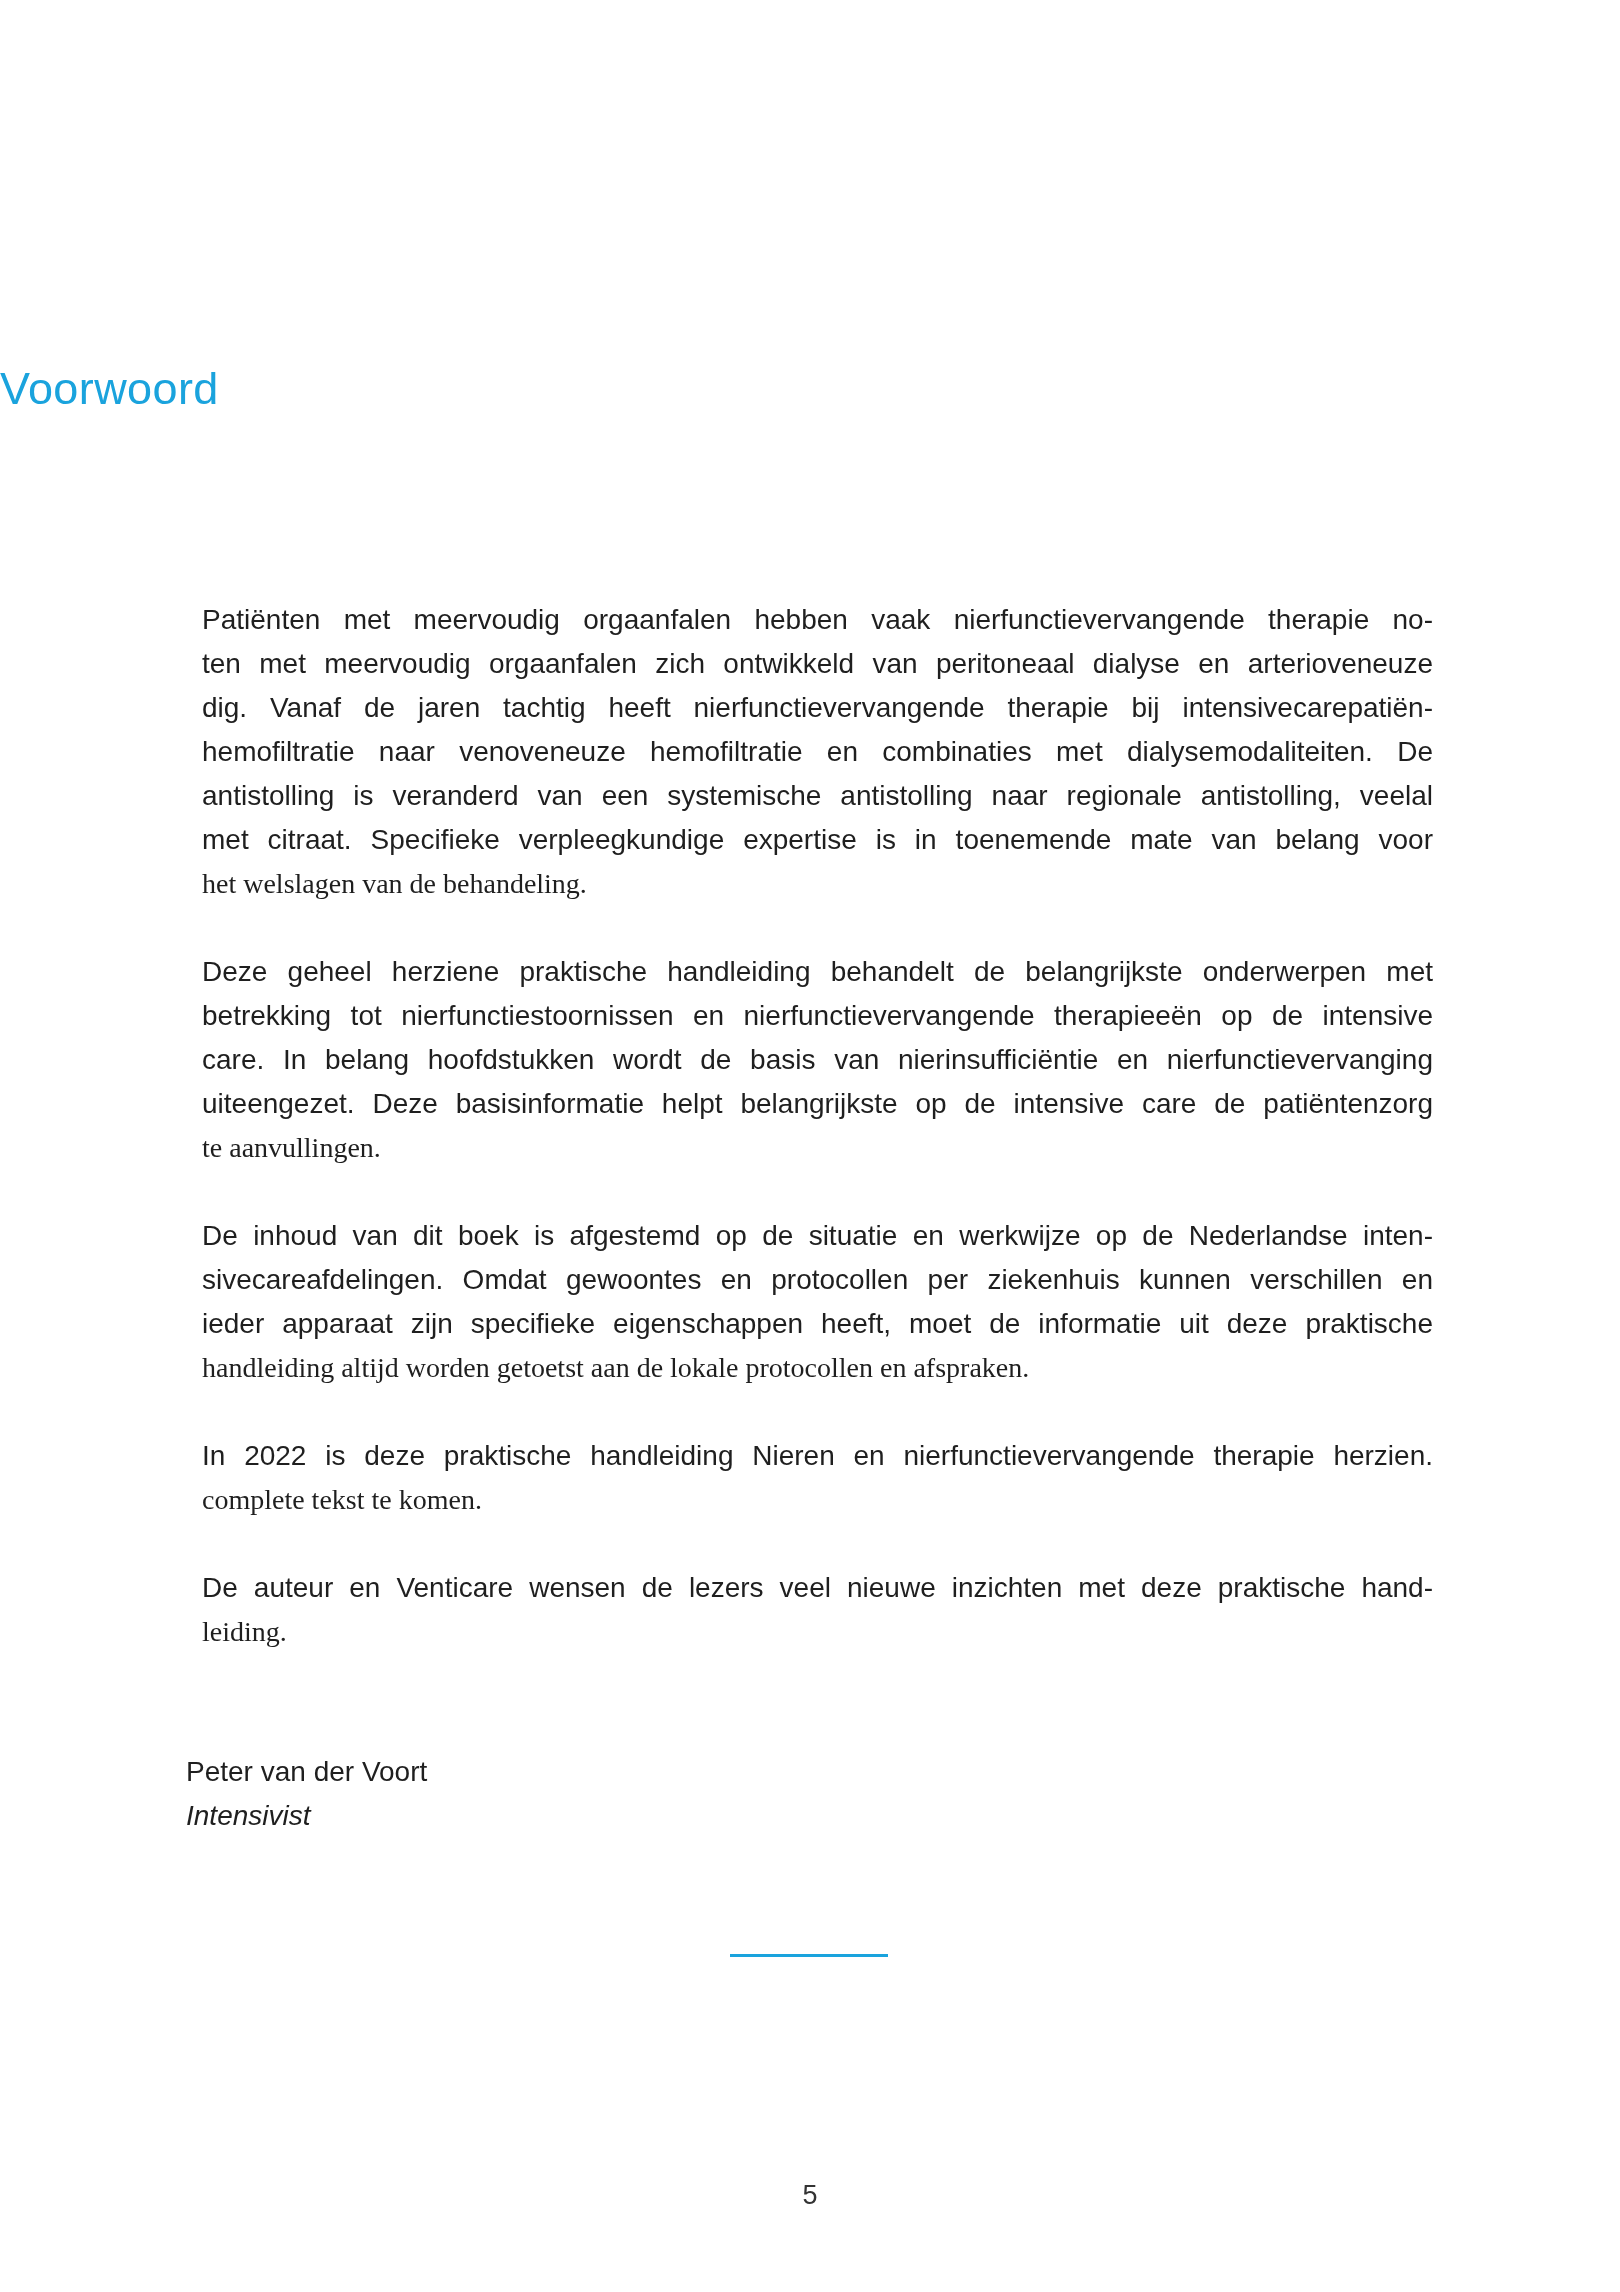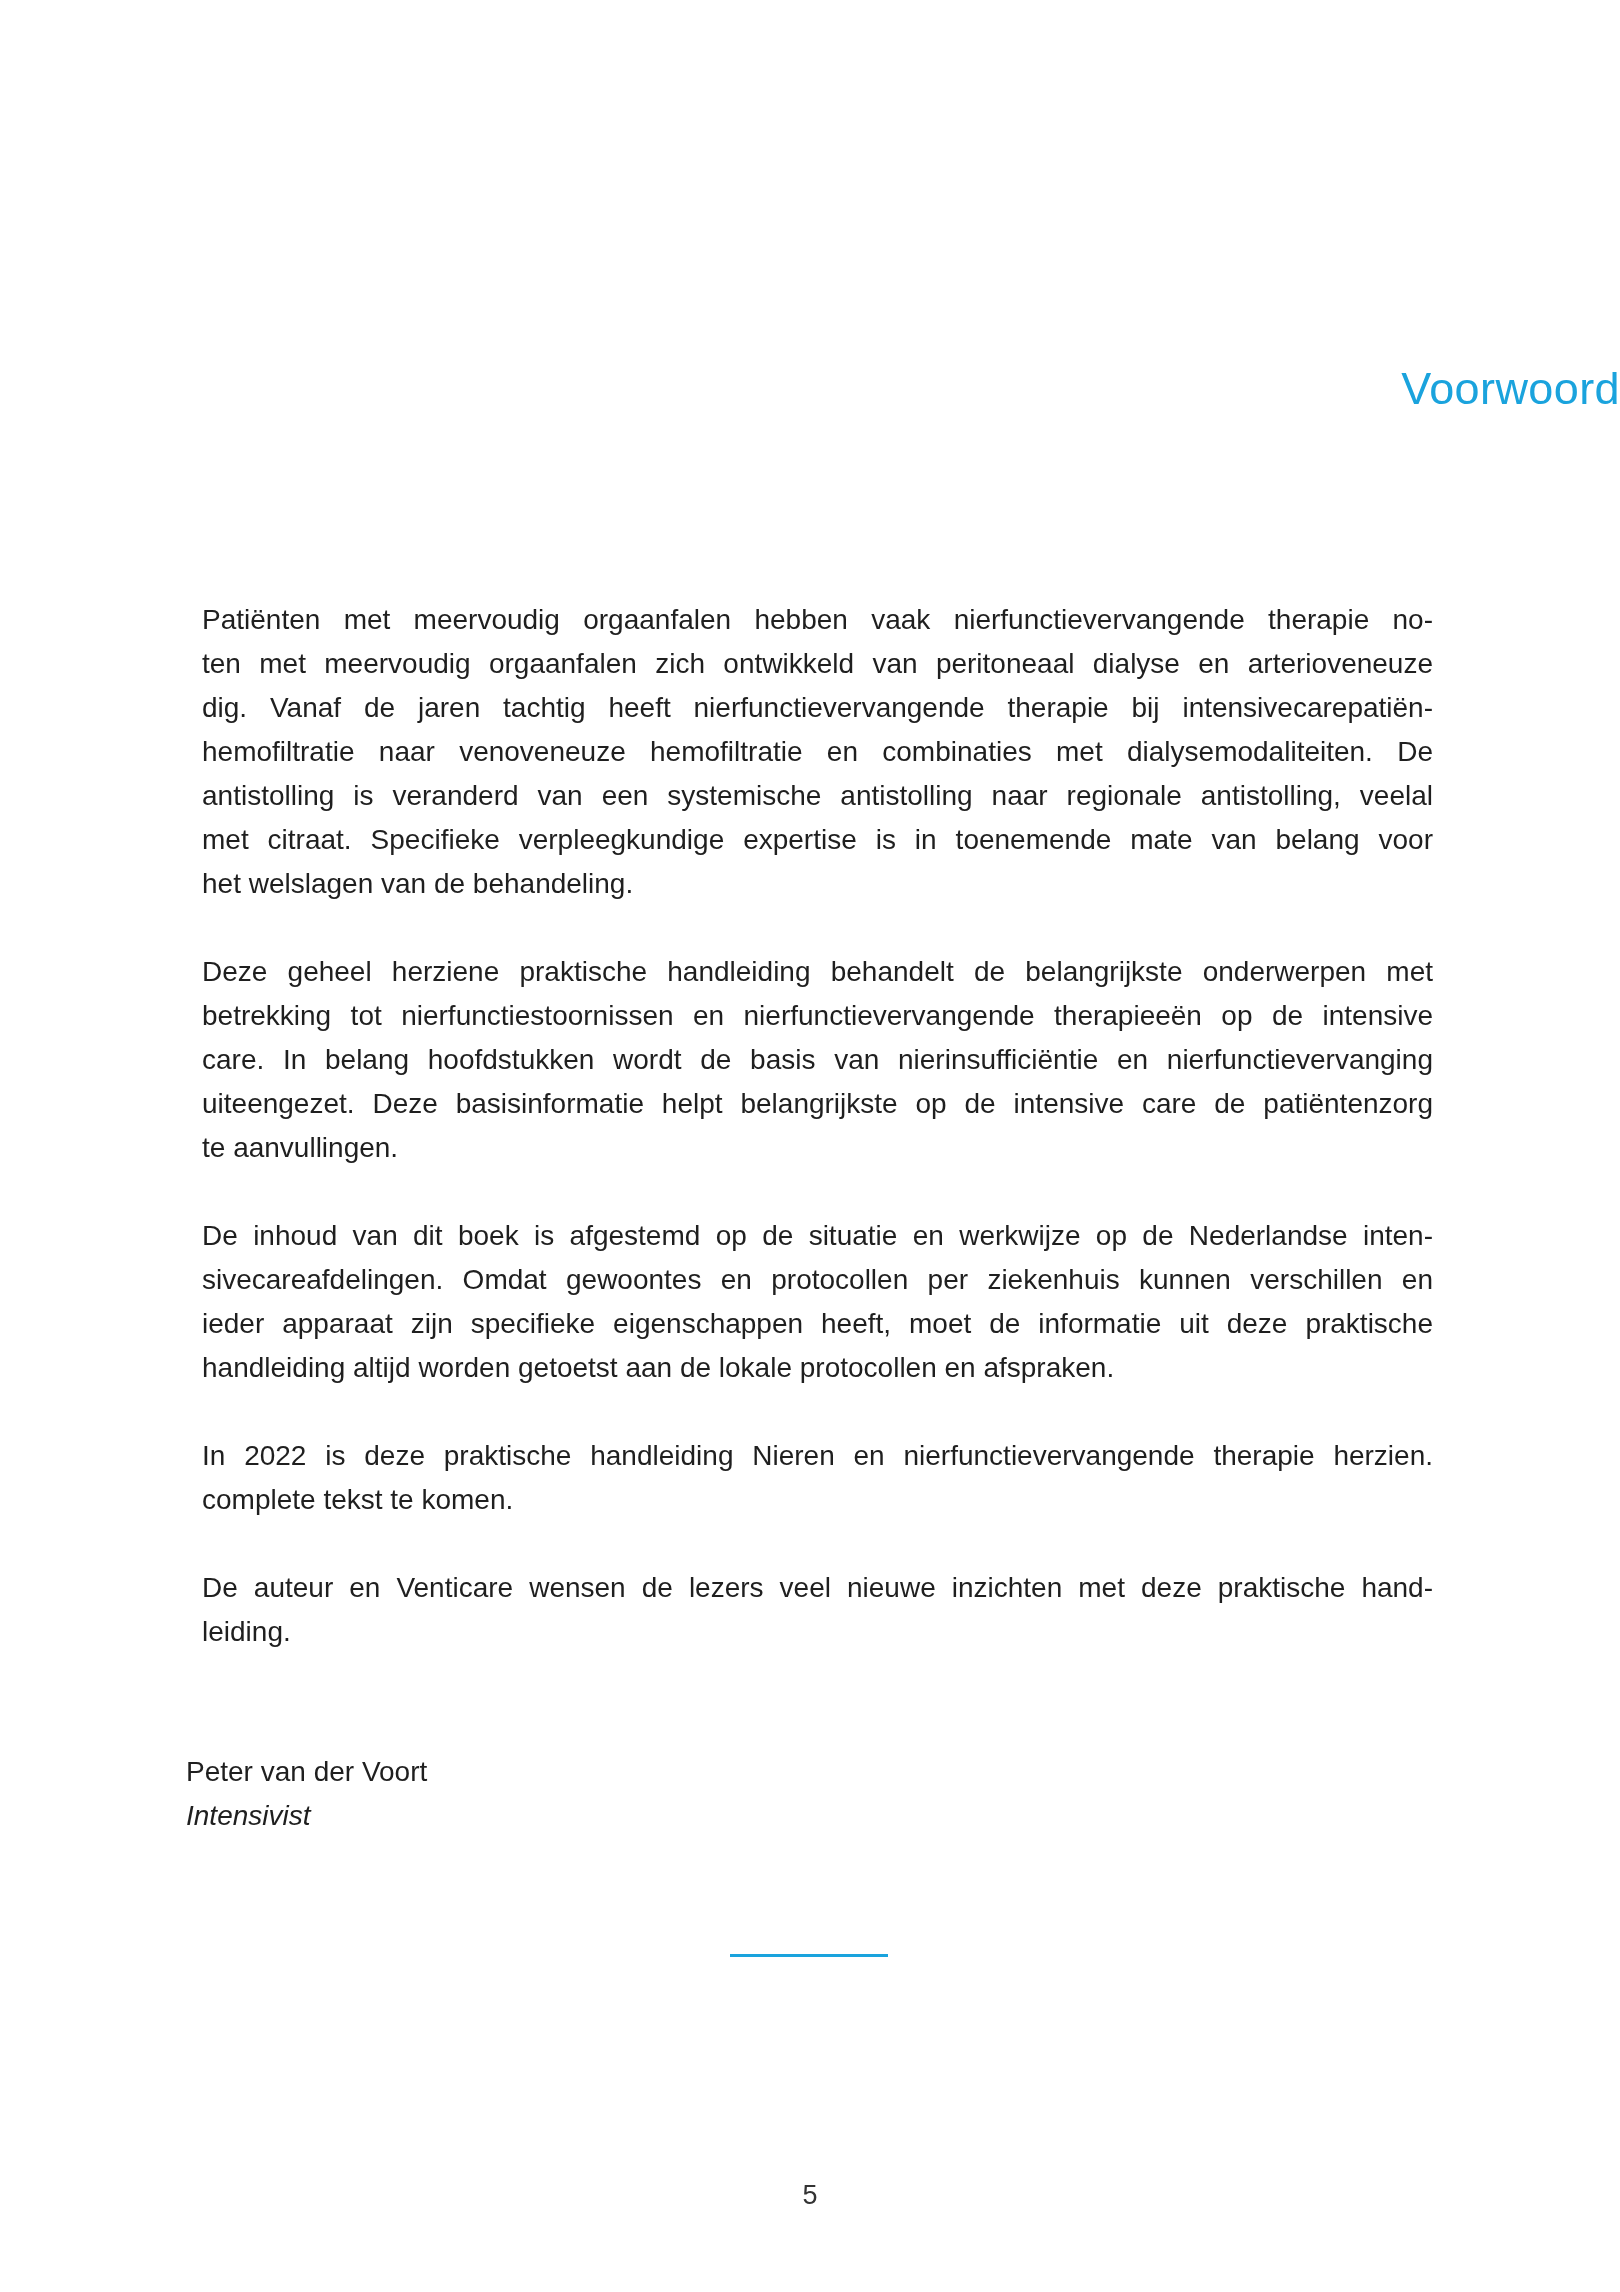--- a/index.html
+++ b/index.html
@@ -19,21 +19,21 @@
       position: absolute;
       left: 0; top: 0;
       width: 1620px;
       height: 2293px;
     }
     .title {
       position: absolute;
       left: 0;
       width: 1620px;
       top: 363px;
-      text-align: right;
+      text-align: left;
       font-size: 45px;
       font-weight: normal;
       color: #1aa3dd;
       letter-spacing: 0.4px;
       margin: 0;
     }
     .body-text {
       position: absolute;
       left: 186px;
       width: 1247px;
@@ -47,20 +47,21 @@
       height: 44px;
       line-height: 44px;
       font-size: 28px;
       text-align: justify;
       text-align-last: justify;
       white-space: nowrap;
       overflow: visible;
     }
     .line.last {
       text-align-last: left;
+      font-family: Liberation Serif, serif;
     }
     .signature {
       position: absolute;
       left: 186px;
       top: 1750px;
     }
     .signature .line {
       text-align: left;
       text-align-last: left;
     }

